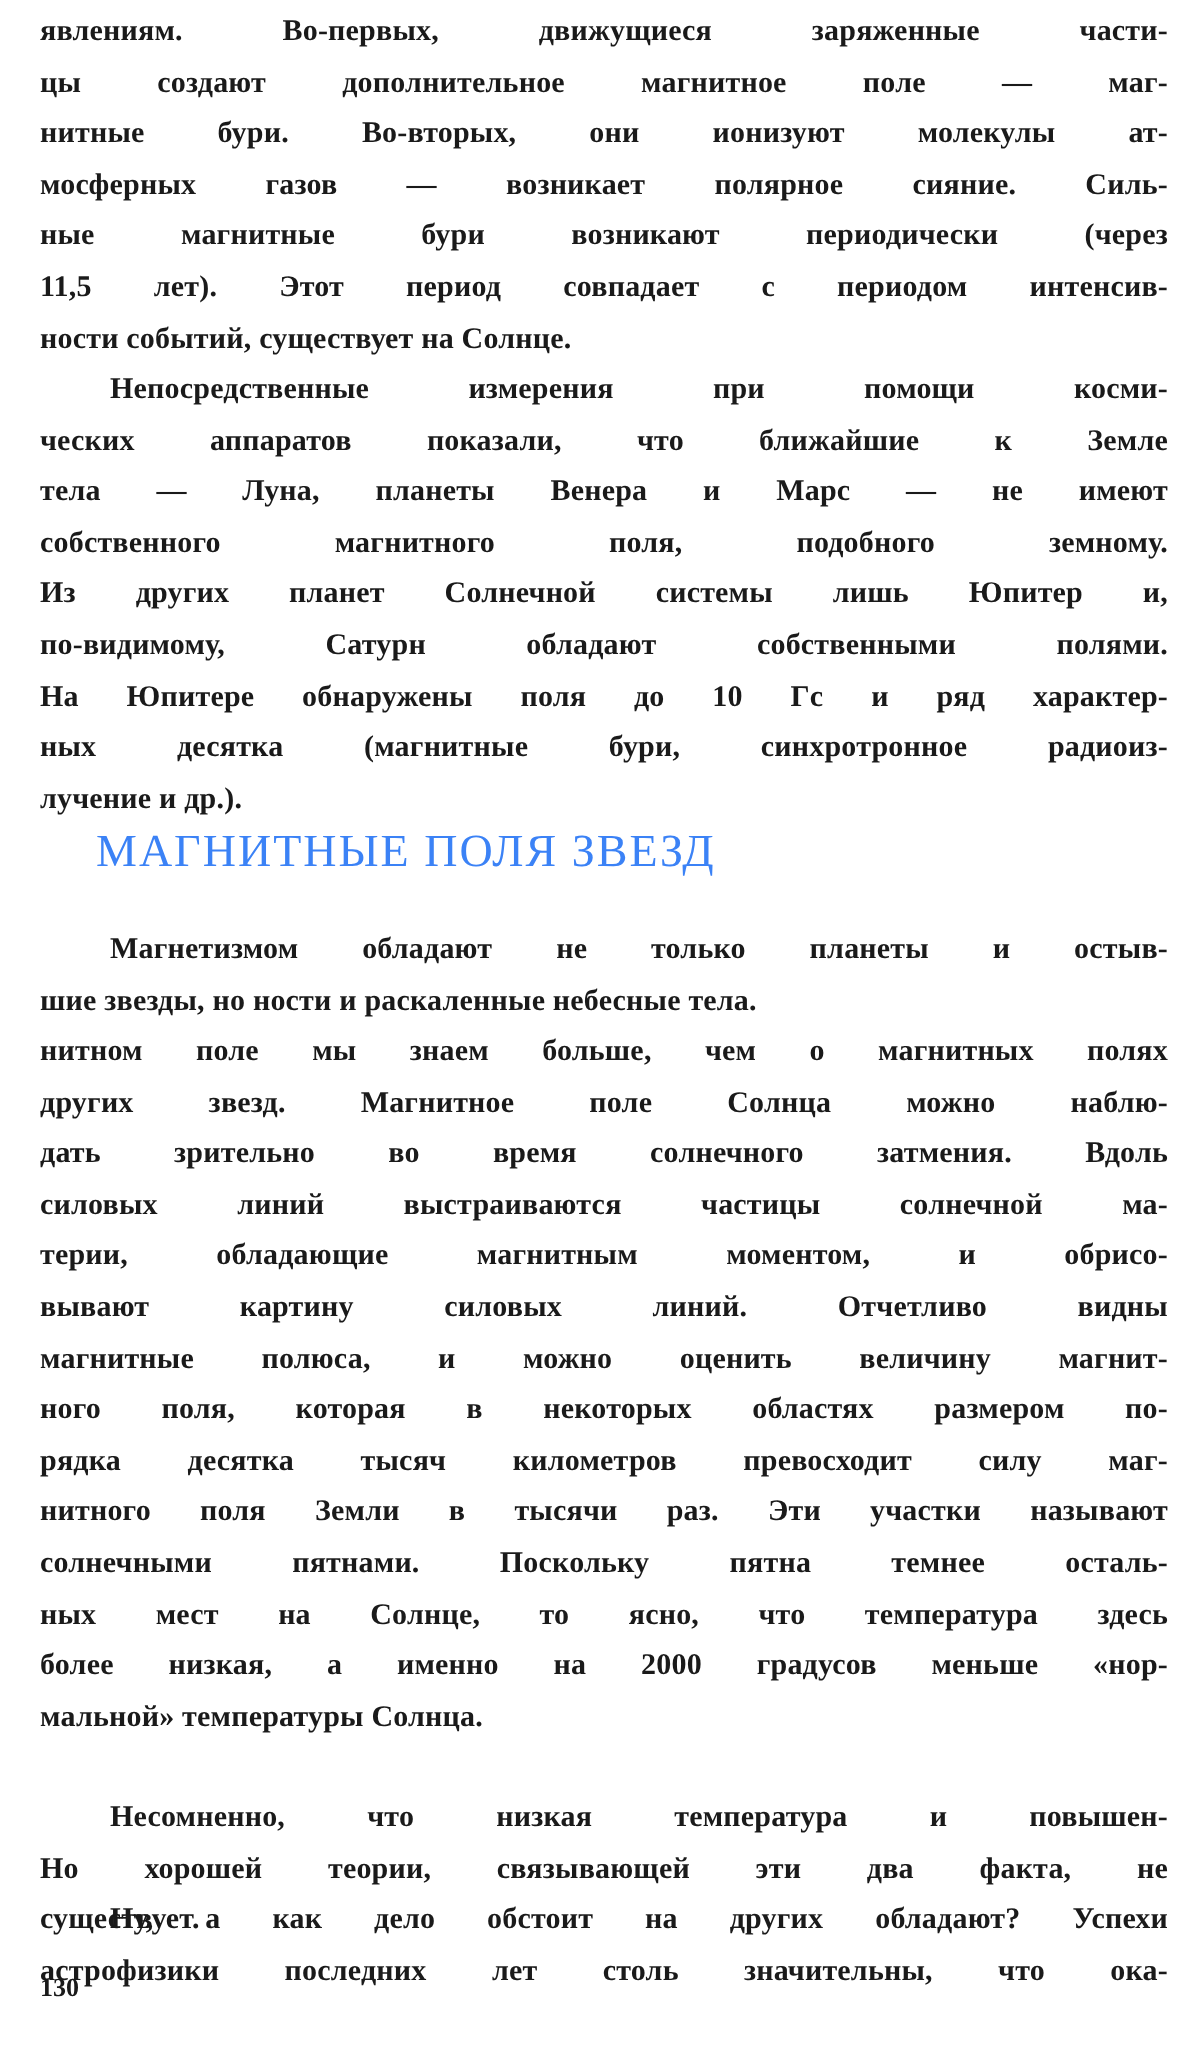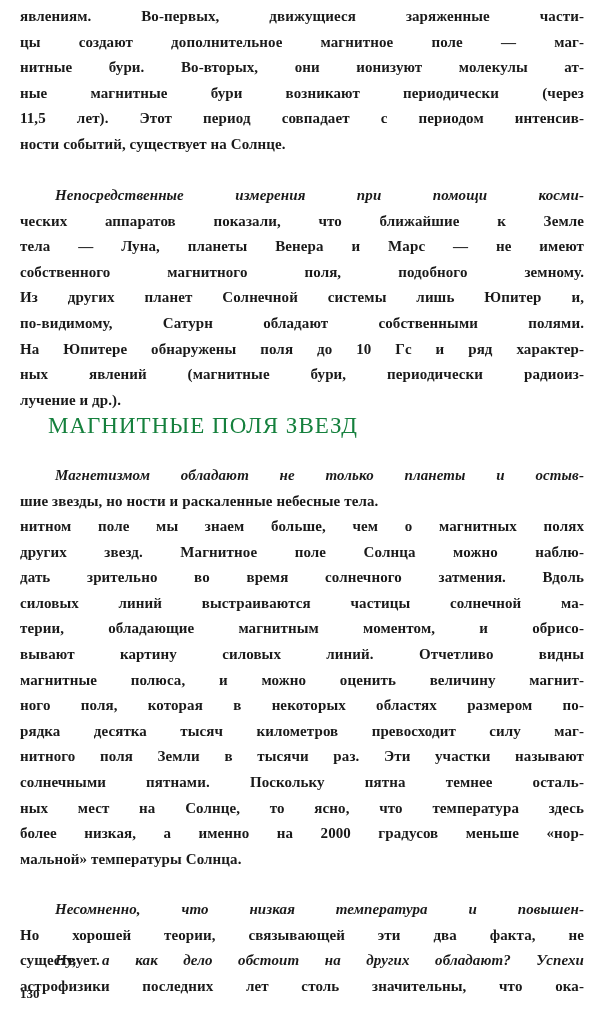--- a/index.html
+++ b/index.html
@@ -9,55 +9,56 @@
     background: #ffffff; color: #1a1a1a;
     font-family: "Liberation Serif", "DejaVu Serif", serif;
   }
   .block { position: absolute; left: 20px; width: 564px; }
   .line {
     height: 25.6px; line-height: 25.6px; font-size: 15px;
     white-space: nowrap; text-align: justify; text-align-last: justify;
     letter-spacing: 0.1px; font-weight: 600;
   }
   .line.last { text-align-last: left; }
-  .line.indent { padding-left: 35px; font-style: italic; }
+  .line.indent { padding-left: 35px; }
   .heading {
     position: absolute; left: 48px; top: 413px;
-    font-size: 23px; letter-spacing: 1px; color: #15803d;
+    font-size: 23px; letter-spacing: 1px; color: #3b82f6;
     font-family: "Liberation Serif", serif; font-weight: 400;
   }
   .page-number {
     position: absolute; left: 20px; top: 1018px; transform: translateY(-32px);
     font-size: 13px; font-weight: 600;
     font-family: "Liberation Serif", serif;
   }
 </style>
 </head>
 <body>
 
 <div class="page">
 
   <div class="block" style="top:4px">
     <div class="line">явлениям. Во-первых, движущиеся заряженные части-</div>
     <div class="line">цы создают дополнительное магнитное поле — маг-</div>
     <div class="line">нитные бури. Во-вторых, они ионизуют молекулы ат-</div>
+    <div class="line">мосферных газов — возникает полярное сияние. Силь-</div>
     <div class="line">ные магнитные бури возникают периодически (через</div>
     <div class="line">11,5 лет). Этот период совпадает с периодом интенсив-</div>
     <div class="line last">ности событий, существует на Солнце.</div>
   </div>
 
   <div class="block" style="top:183px">
     <div class="line indent">Непосредственные измерения при помощи косми-</div>
     <div class="line">ческих аппаратов показали, что ближайшие к Земле</div>
     <div class="line">тела — Луна, планеты Венера и Марс — не имеют</div>
     <div class="line">собственного магнитного поля, подобного земному.</div>
     <div class="line">Из других планет Солнечной системы лишь Юпитер и,</div>
     <div class="line">по-видимому, Сатурн обладают собственными полями.</div>
     <div class="line">На Юпитере обнаружены поля до 10 Гс и ряд характер-</div>
-    <div class="line">ных явлений (магнитные бури, периодически радиоиз-</div>
+    <div class="line">ных десятка (магнитные бури, синхротронное радиоиз-</div>
     <div class="line last">лучение и др.).</div>
   </div>
 
   <div class="heading">МАГНИТНЫЕ ПОЛЯ ЗВЕЗД</div>
 
   <div class="block" style="top:463px">
     <div class="line indent">Магнетизмом обладают не только планеты и остыв-</div>
     <div class="line last">шие звезды, но ности и раскаленные небесные тела.</div>
   </div>
 

